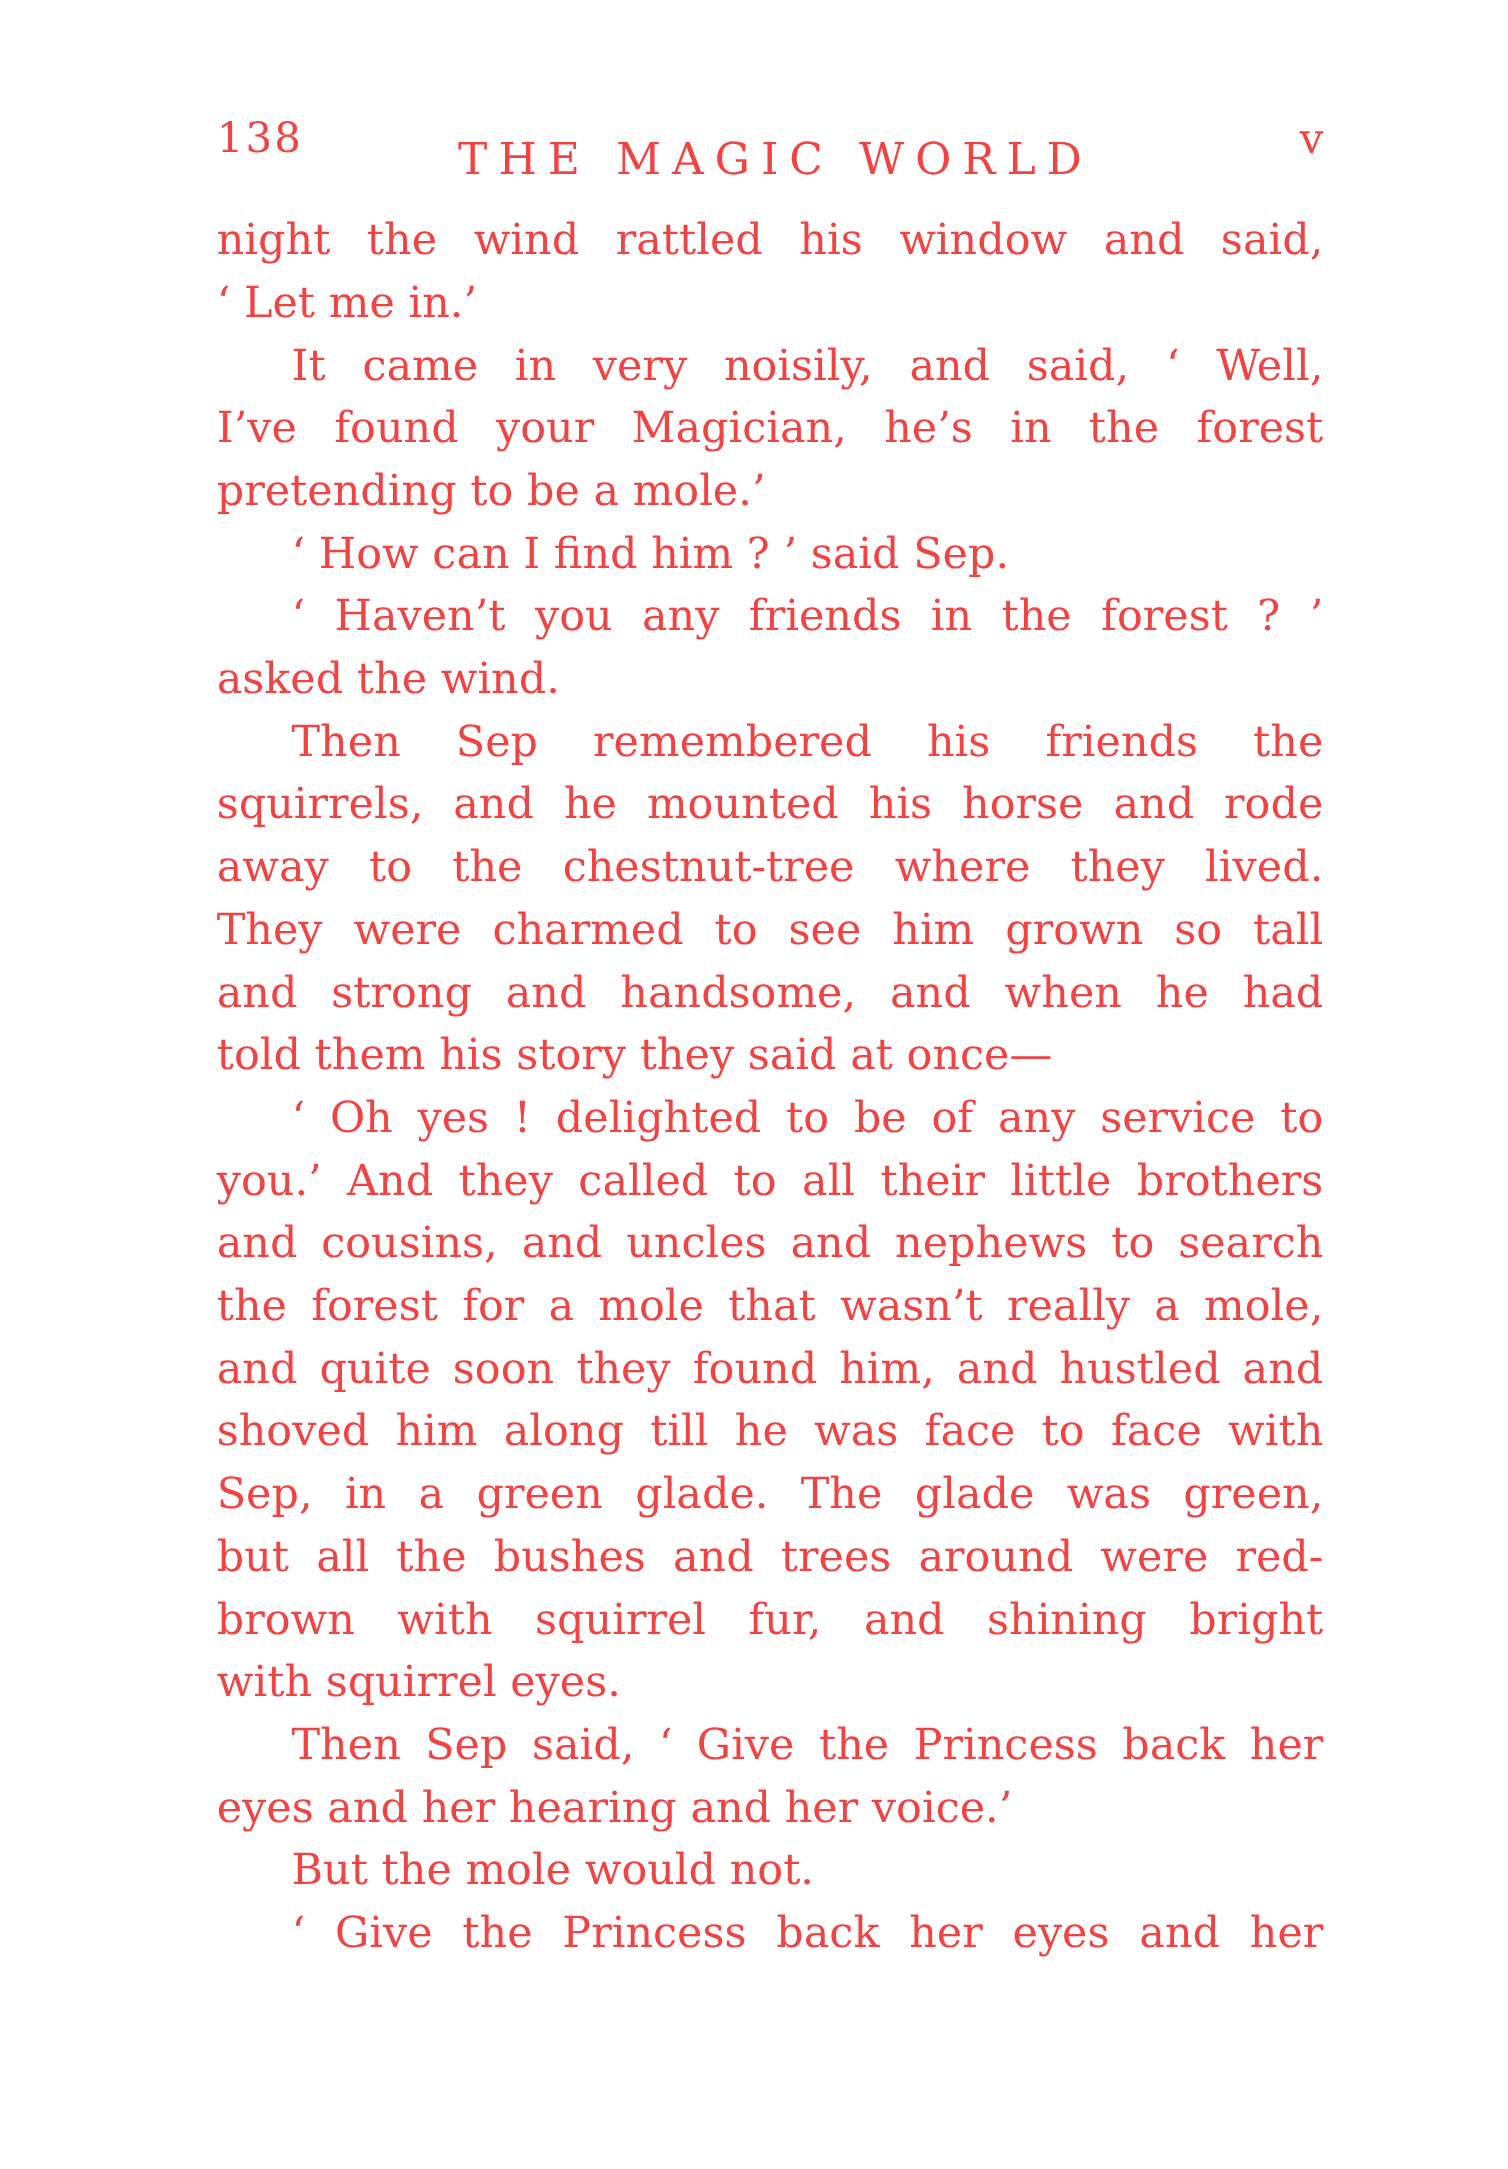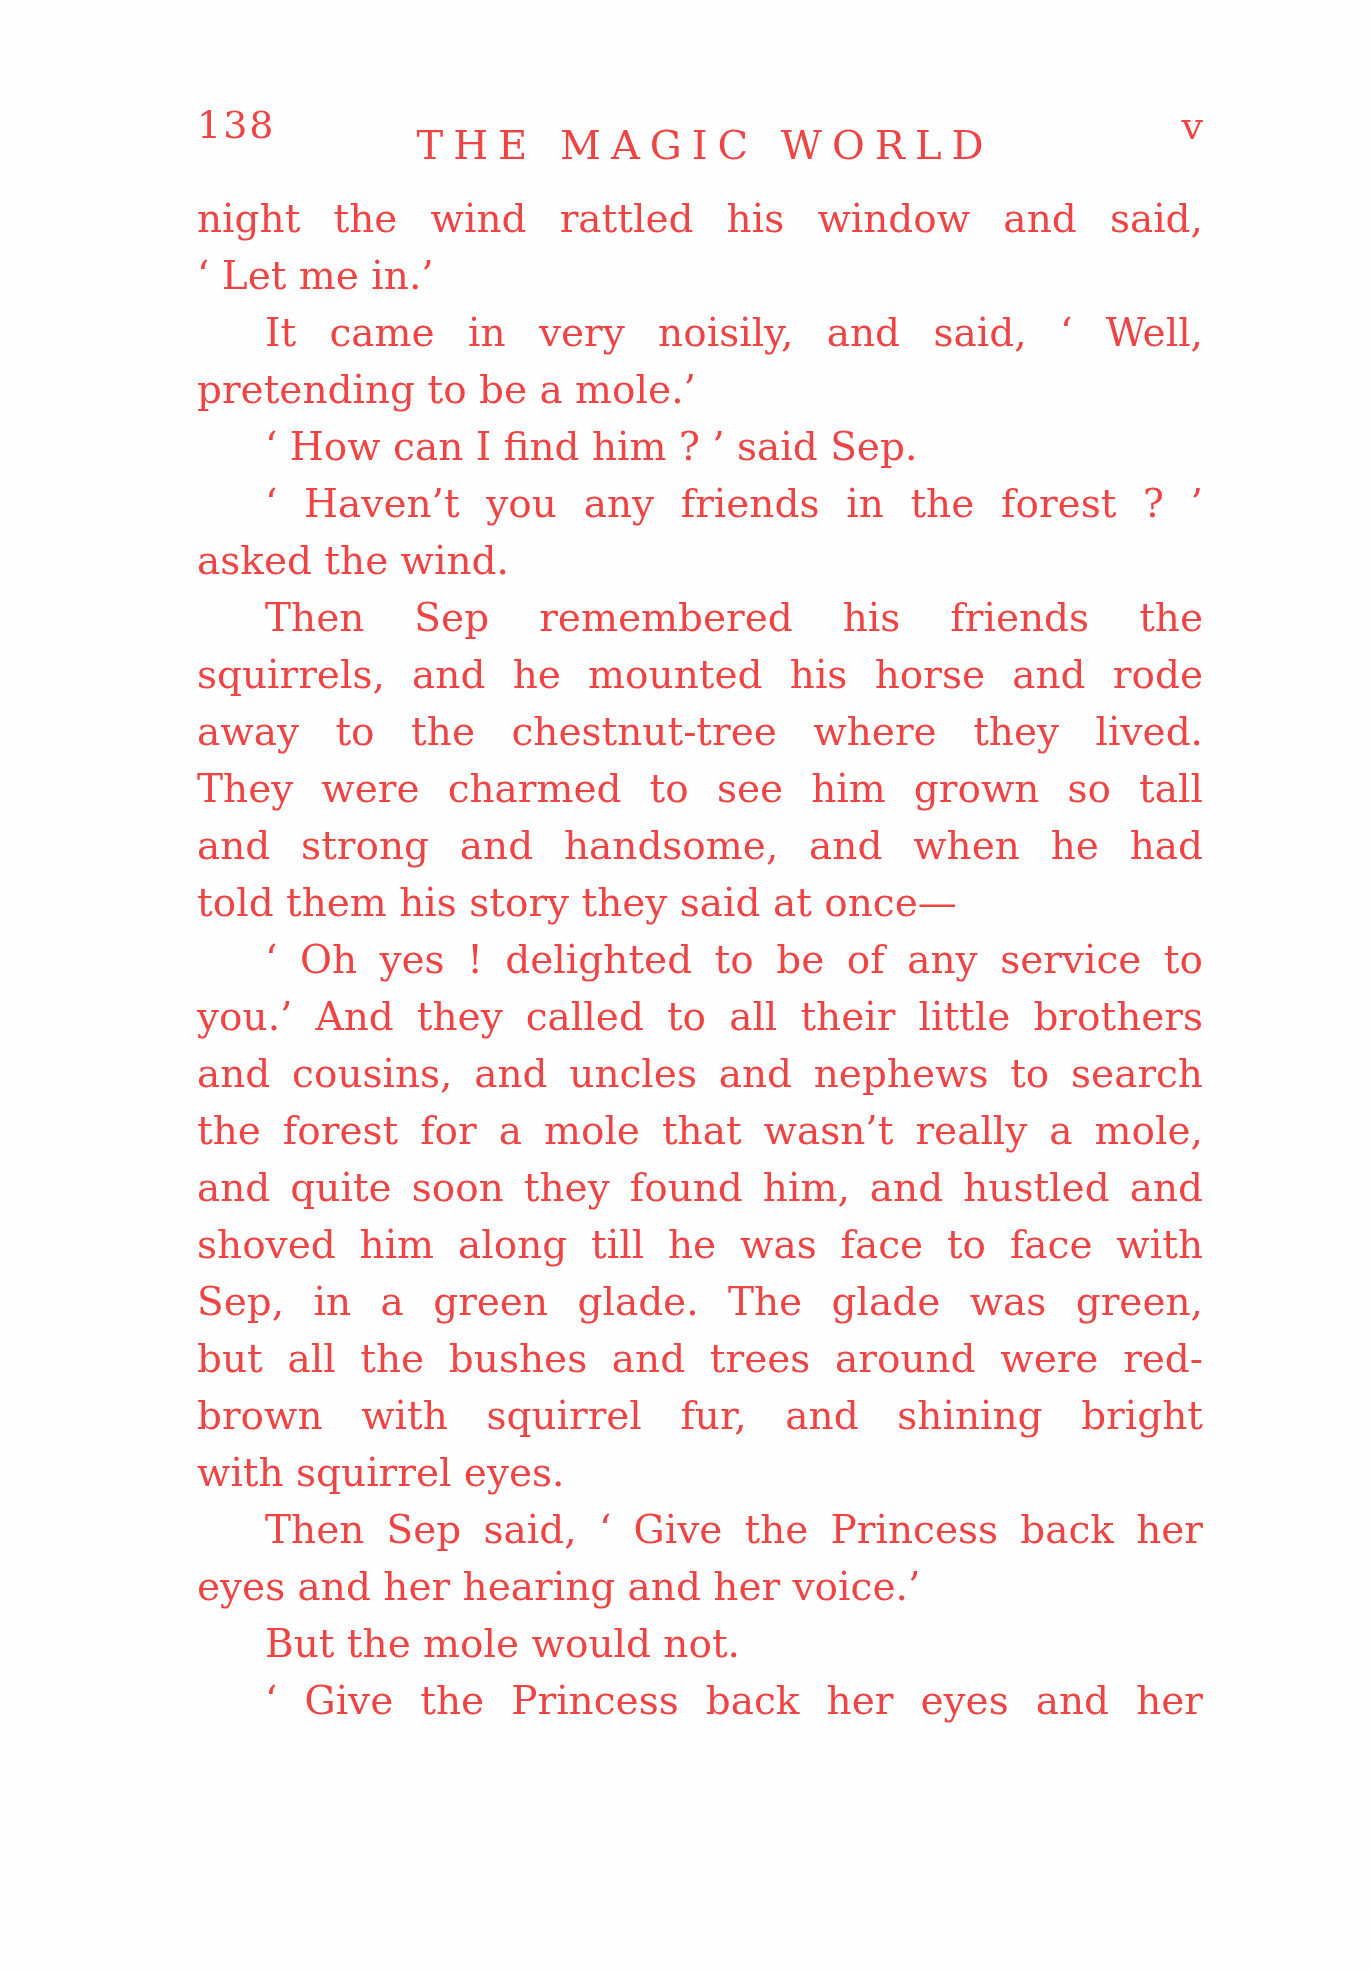--- a/index.html
+++ b/index.html
@@ -81,20 +81,21 @@
   <header class="running-head">
     <span class="folio">138</span>
     <span class="running-title">THE MAGIC WORLD</span>
     <span class="chapter-numeral">v</span>
   </header>
 
   <main class="text-block">
       <div class="line">night the wind rattled his window and said,</div>
       <div class="line short">‘ Let me in.’</div>
       <div class="line indent">It came in very noisily, and said, ‘ Well,</div>
+      <div class="line">I’ve found your Magician, he’s in the forest</div>
       <div class="line short">pretending to be a mole.’</div>
       <div class="line indent short">‘ How can I find him ? ’ said Sep.</div>
       <div class="line indent">‘ Haven’t you any friends in the forest ? ’</div>
       <div class="line short">asked the wind.</div>
       <div class="line indent">Then Sep remembered his friends the</div>
       <div class="line">squirrels, and he mounted his horse and rode</div>
       <div class="line">away to the chestnut-tree where they lived.</div>
       <div class="line">They were charmed to see him grown so tall</div>
       <div class="line">and strong and handsome, and when he had</div>
       <div class="line short">told them his story they said at once—</div>

